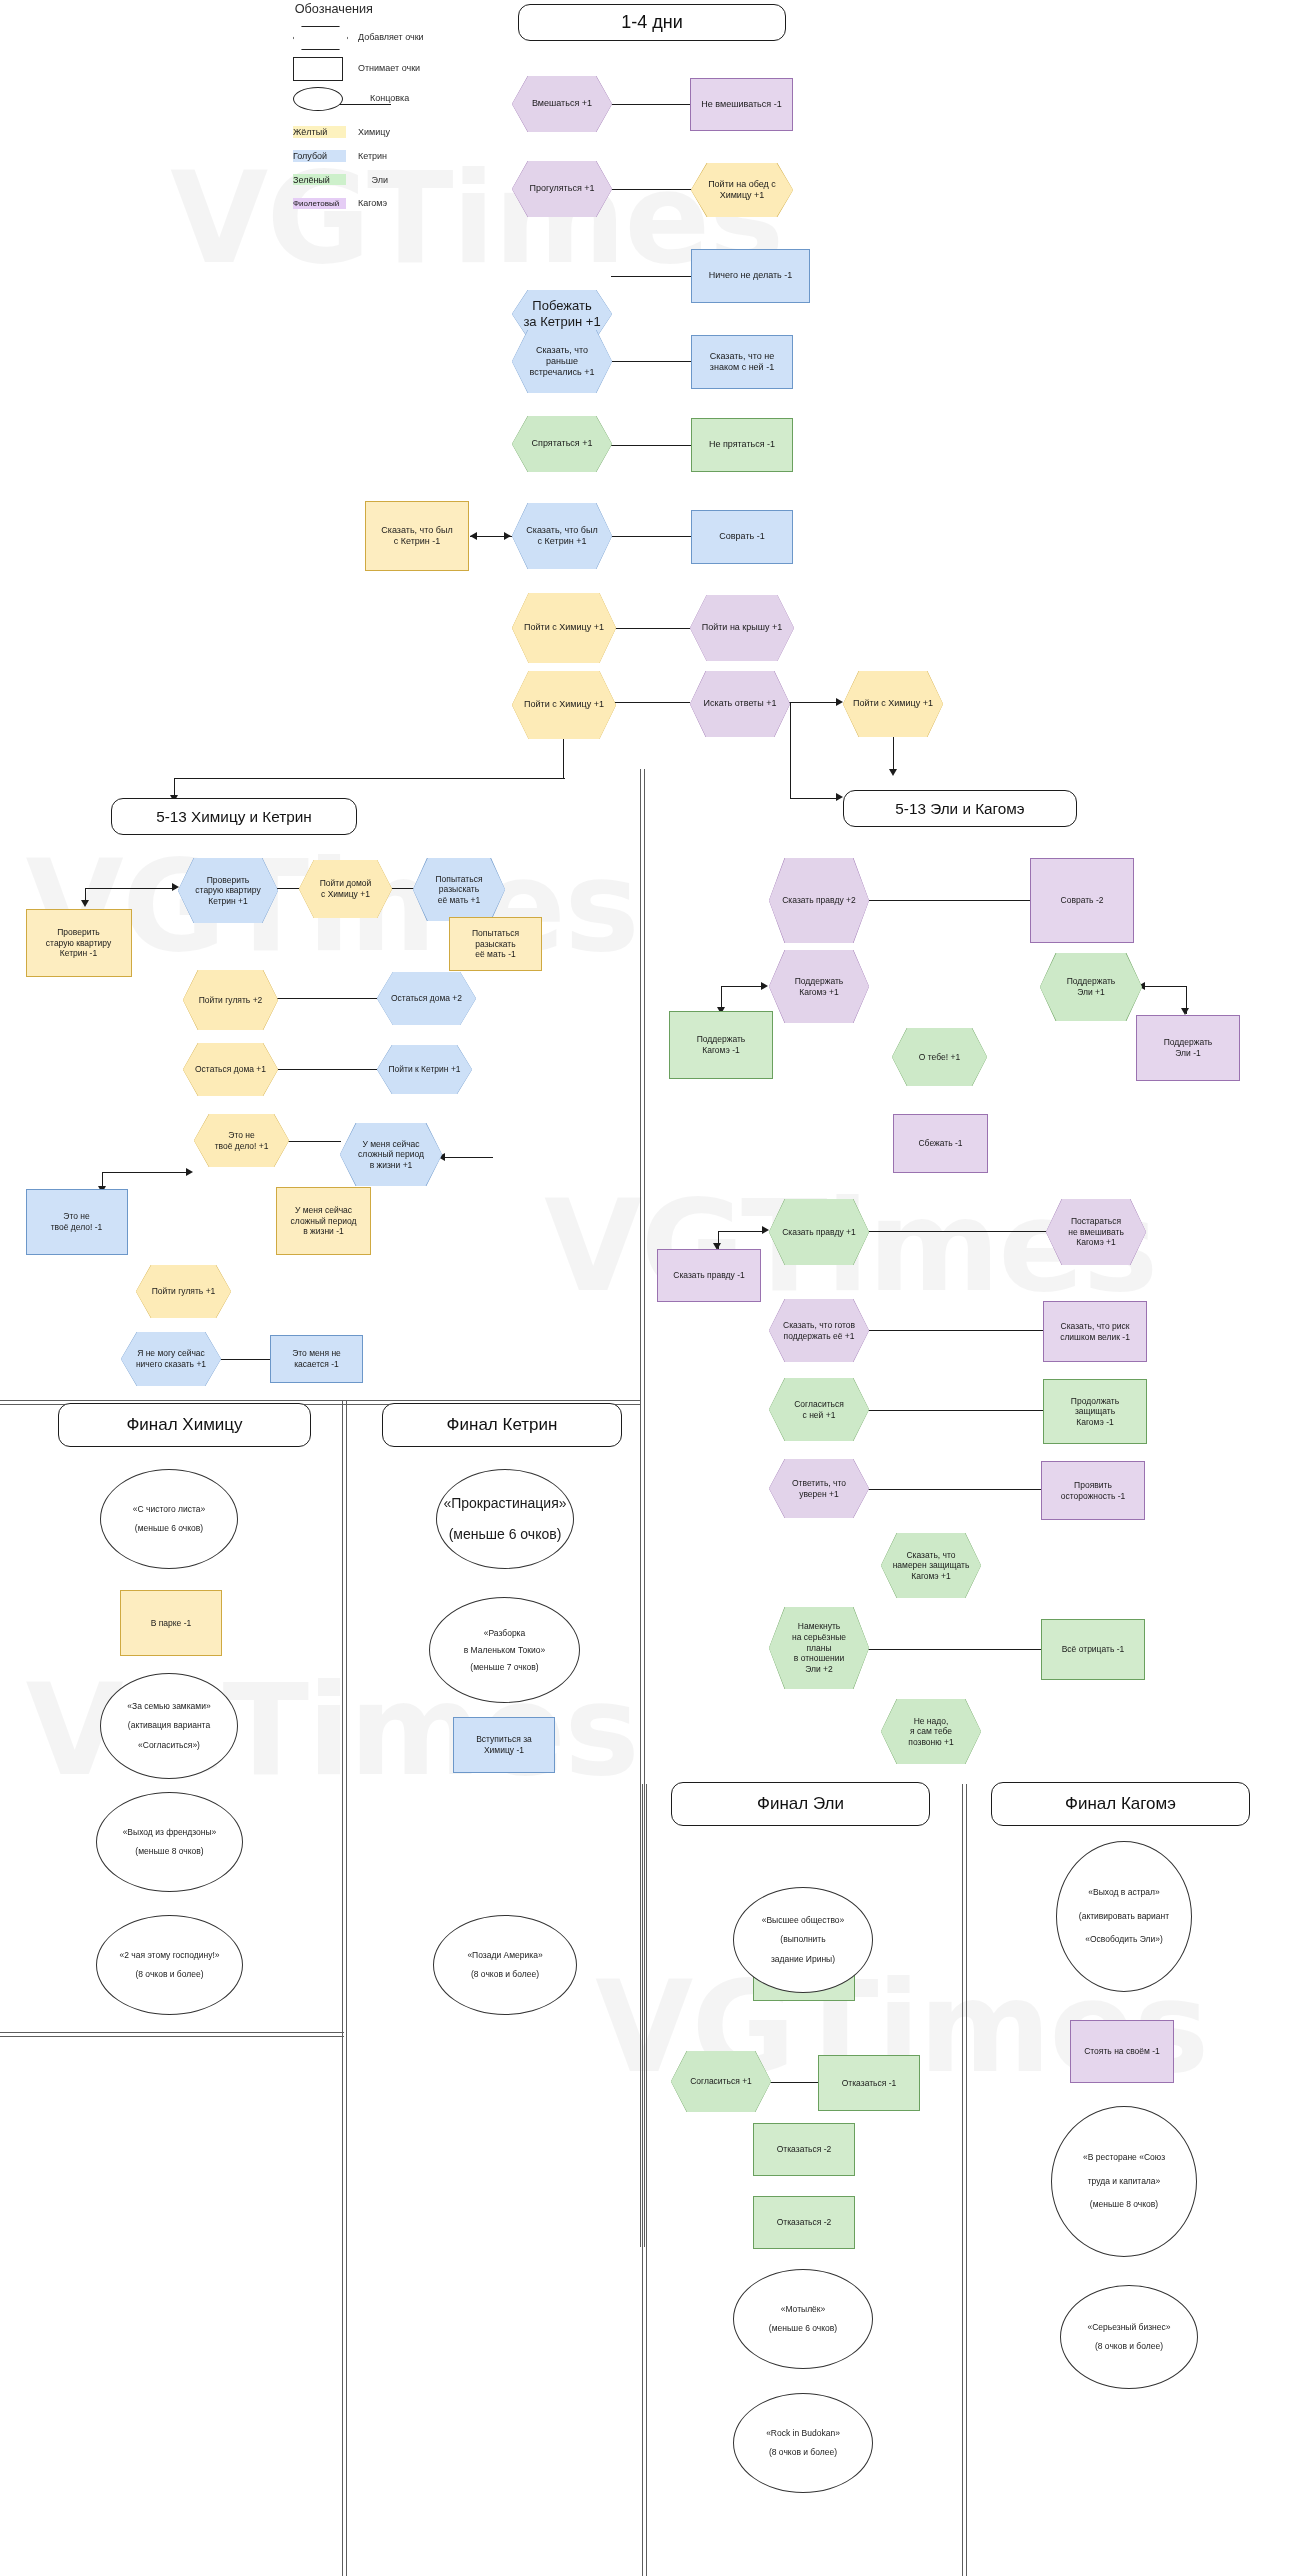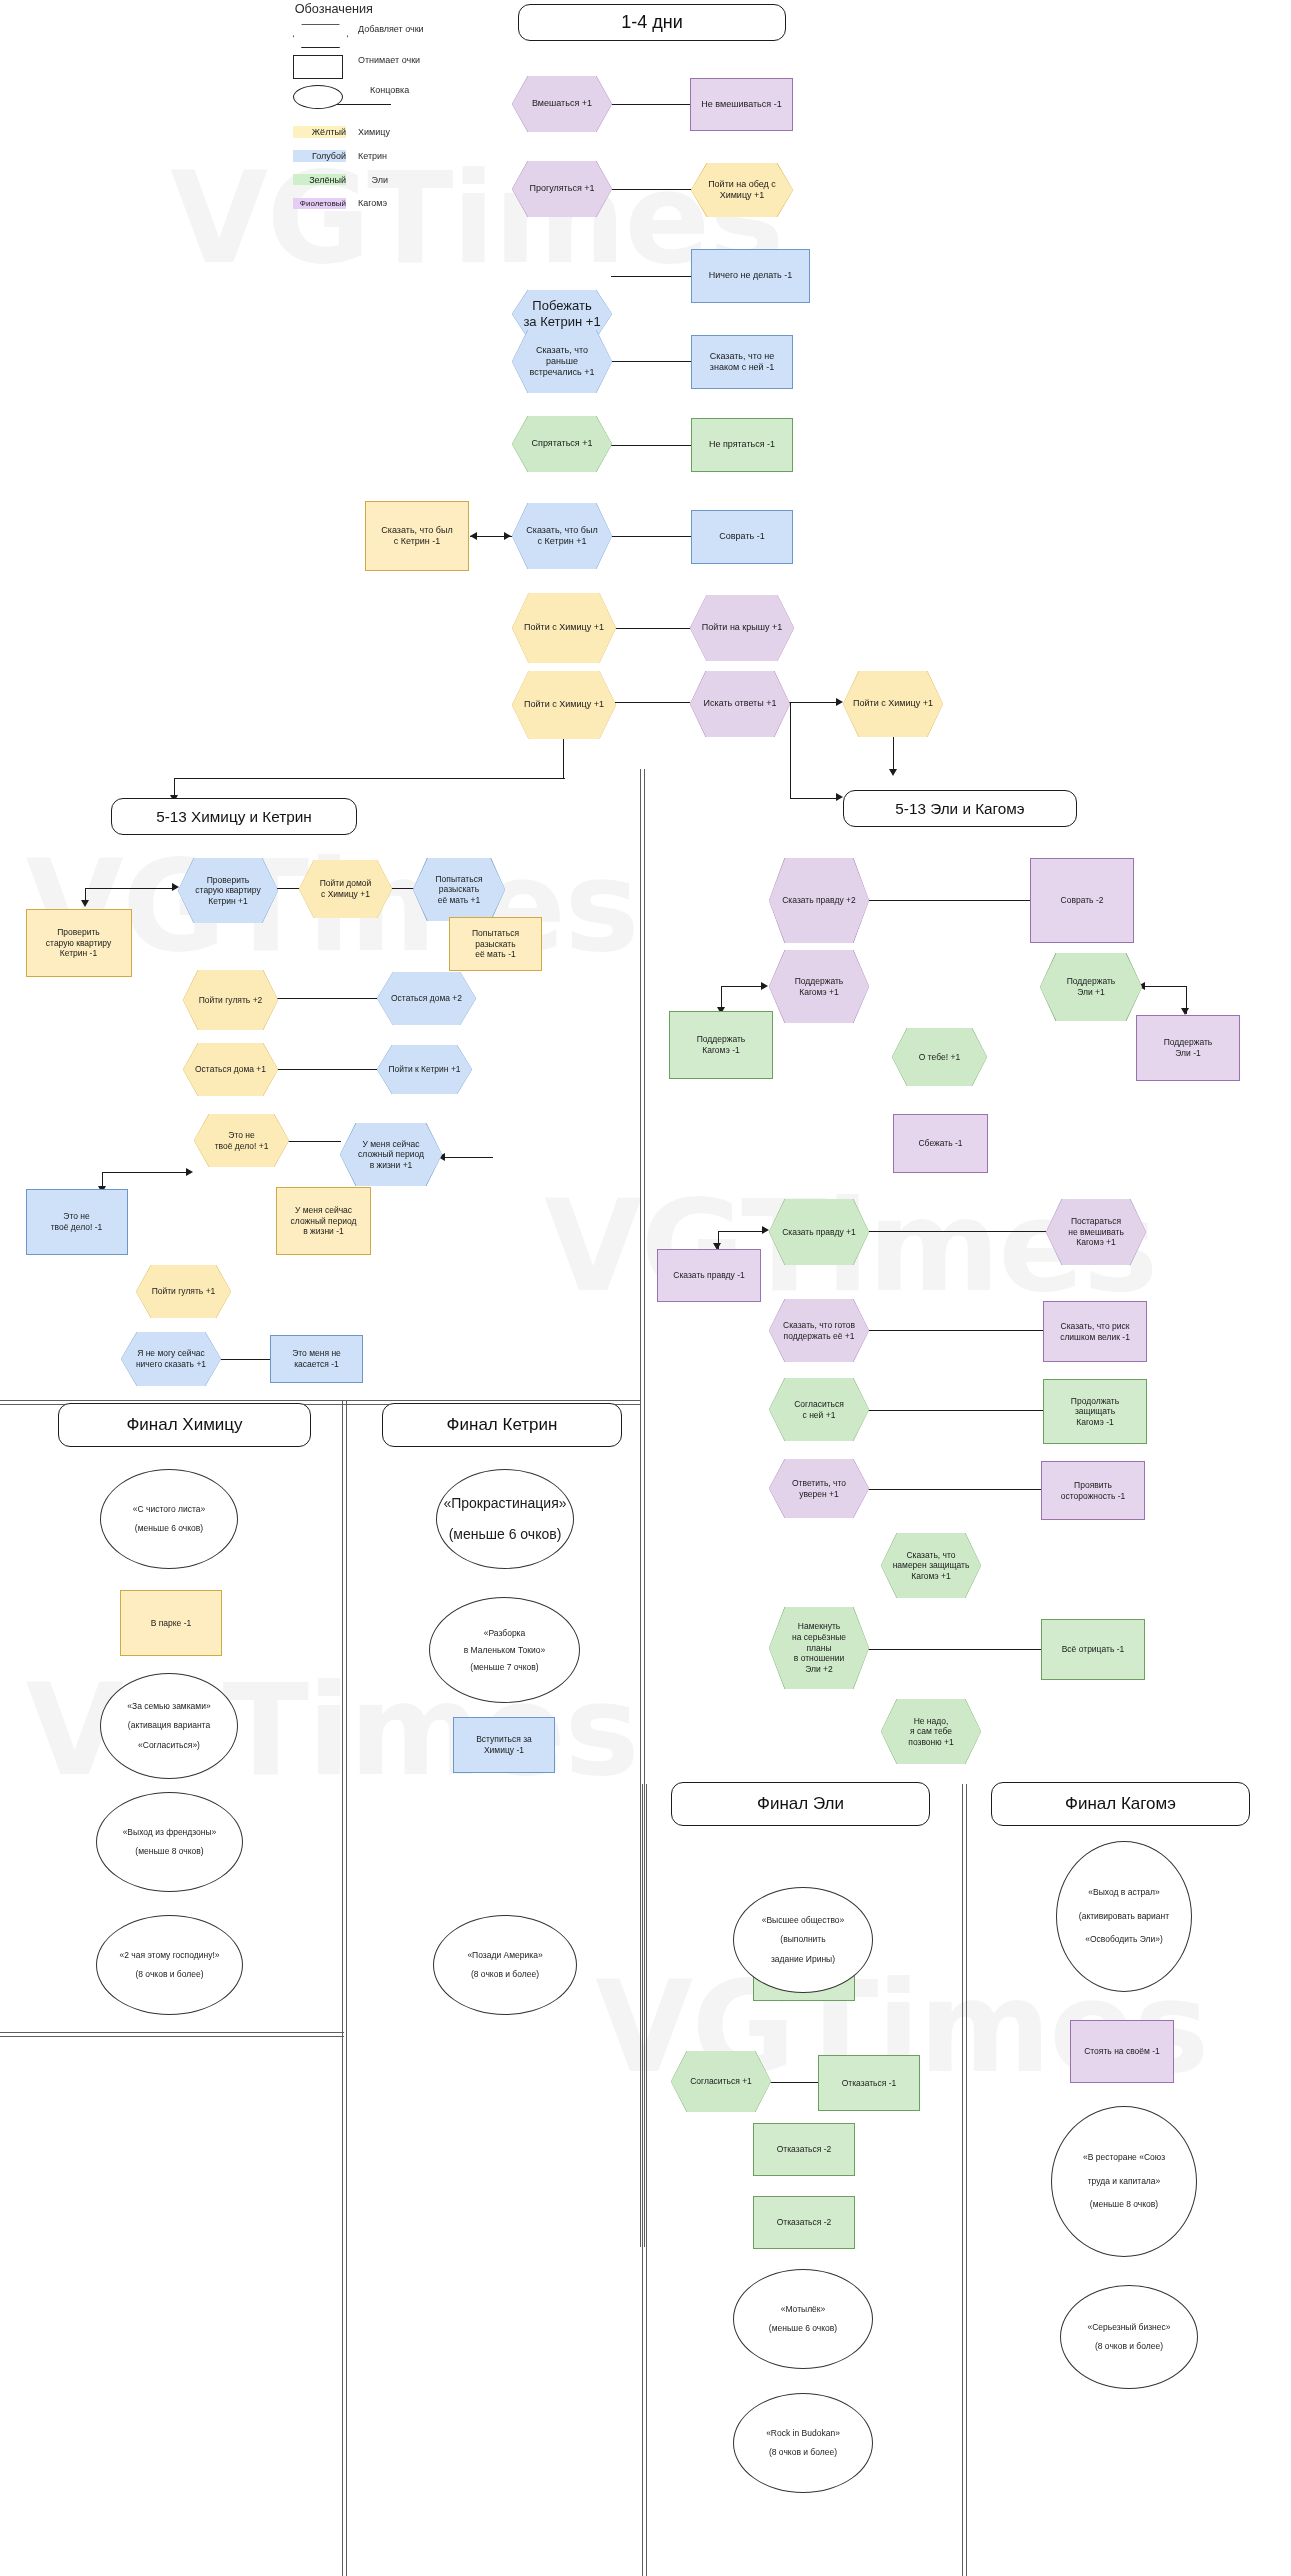--- a/index.html
+++ b/index.html
@@ -119,34 +119,34 @@
     position:absolute;
     border-top:1px solid #5e5e5e;
     border-bottom:1px solid #5e5e5e;
     height:3.4px;
     z-index:1;
   }
 
   
   #legend{position:absolute;left:293px;top:1.7px;width:212px;z-index:5;}
   .lg-title{font-size:12.7px;color:#2b2b2b;margin:0 0 8.5px 1.7px;}
-  .lg-row{display:flex;height:25.5px;margin-bottom:5.1px;}
+  .lg-row{display:flex;align-items:center;height:25.5px;margin-bottom:5.1px;}
   .lg-shape{width:53px;height:22px;margin-right:12px;flex:none;position:relative;}
   .lg-hex{
     width:100%;height:100%;
     background:#fff;
     border:1.2px solid #222;
     clip-path:polygon(16% 0%,84% 0%,100% 50%,84% 100%,16% 100%,0% 50%);
   }
   .lg-rect{width:48px;height:22px;border:1.2px solid #222;background:#fff;}
   .lg-ell{width:48px;height:22px;border:1.2px solid #222;border-radius:50%;background:#fff;}
   .lg-txt{font-size:9px;color:#2b2b2b;}
   .lg-ckey{
     width:53px;margin-right:12px;flex:none;
-    font-size:9px;text-align:right;padding:0.8px 0;
+    font-size:9px;text-align:left;padding:0.8px 0;
   }
   .lg-crow{display:flex;align-items:center;height:18.7px;margin-bottom:5.1px;}
   .k-yellow{background:#fdf2bf;}
   .k-blue{background:#cfe1f8;}
   .k-green{background:#cdf0cb;}
   .k-purple{background:#e5cdf5;}
 </style>
 </head>
 <body>
 

